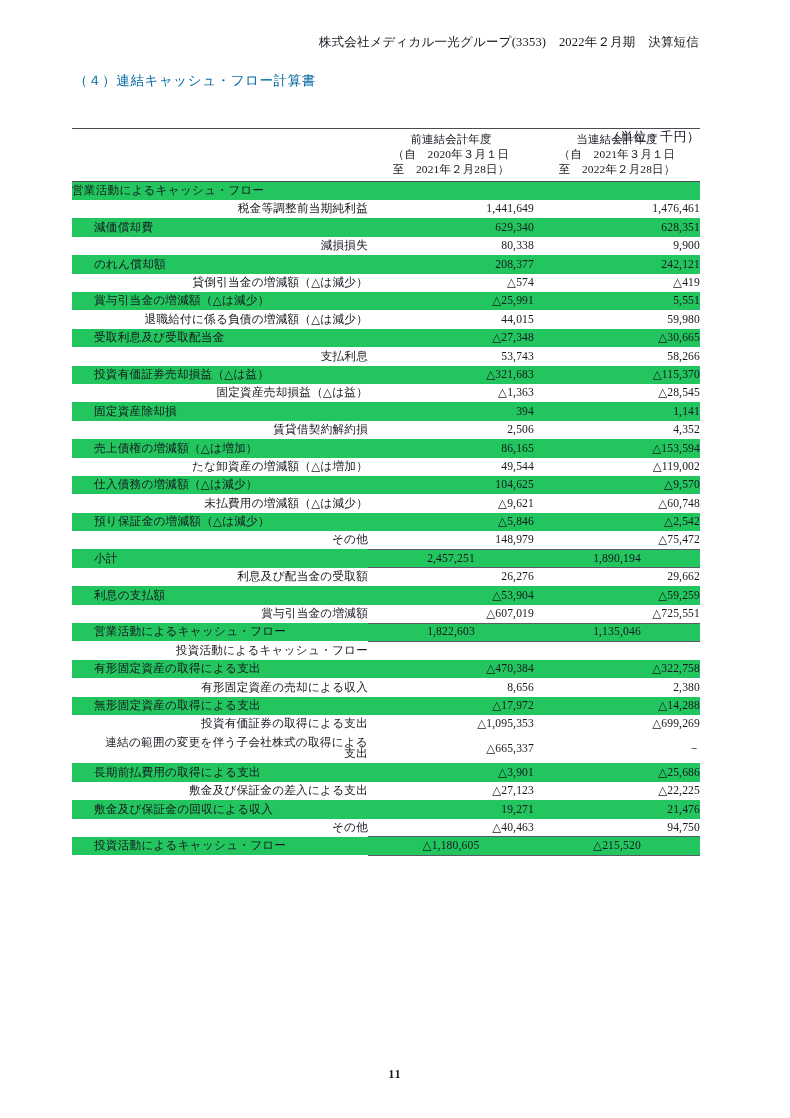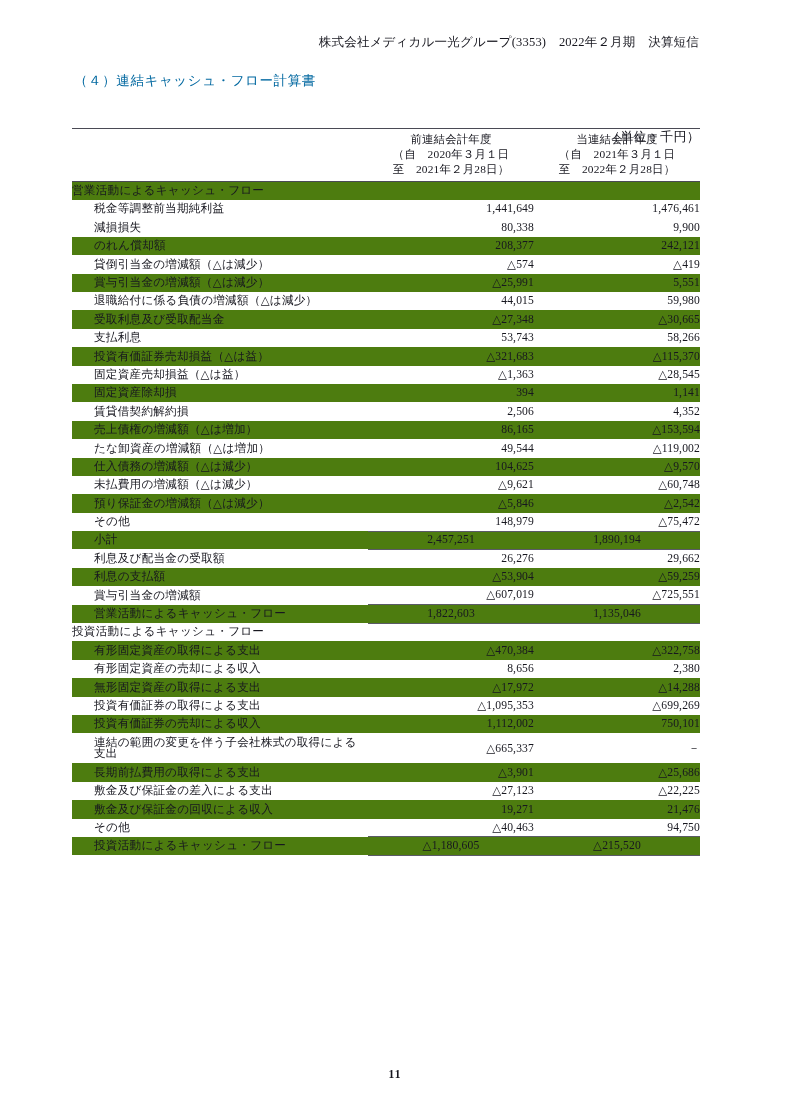--- a/index.html
+++ b/index.html
@@ -95,22 +95,22 @@
     font-size: 11.6px;
   }
   td.lbl.indent { padding-left: 22px; }
   td.num {
     text-align: right;
     padding-right: 9px;
     font-size: 11.6px;
     letter-spacing: 0.15px;
     white-space: nowrap;
   }
-  tr.shaded td { background: #4d7c0f; }
-  tr.plain td  { background: #ffffff; }
+  tr.shaded td { background: #22c55e; }
+  tr.plain td  { background: #ffffff; text-align: right; }
 
   
   tr.rule-top td.num { border-top: 1.1px solid #5a5a66; text-align: center; }
   tr.rule-bottom td.num { border-bottom: 1.1px solid #5a5a66; }
   tr.rule-close td.num { border-bottom: 1.6px solid #5a5a66; }
 
   .page-number {
     position: absolute;
     left: 0;
     right: 0;
@@ -159,20 +159,25 @@
           <tr class="row shaded">
             <td class="lbl">営業活動によるキャッシュ・フロー</td>
             <td class="num"></td>
             <td class="num"></td>
           </tr>
           <tr class="row plain">
             <td class="lbl indent">税金等調整前当期純利益</td>
             <td class="num">1,441,649</td>
             <td class="num">1,476,461</td>
           </tr>
+          <tr class="row shaded">
+            <td class="lbl indent">減価償却費</td>
+            <td class="num">629,340</td>
+            <td class="num">628,351</td>
+          </tr>
           <tr class="row plain">
             <td class="lbl indent">減損損失</td>
             <td class="num">80,338</td>
             <td class="num">9,900</td>
           </tr>
           <tr class="row shaded">
             <td class="lbl indent">のれん償却額</td>
             <td class="num">208,377</td>
             <td class="num">242,121</td>
           </tr>
@@ -294,25 +299,20 @@
           <tr class="row shaded">
             <td class="lbl indent">無形固定資産の取得による支出</td>
             <td class="num">△17,972</td>
             <td class="num">△14,288</td>
           </tr>
           <tr class="row plain">
             <td class="lbl indent">投資有価証券の取得による支出</td>
             <td class="num">△1,095,353</td>
             <td class="num">△699,269</td>
           </tr>
-          <tr class="row shaded">
-            <td class="lbl indent">投資有価証券の売却による収入</td>
-            <td class="num">1,112,002</td>
-            <td class="num">750,101</td>
-          </tr>
           <tr class="row plain tall">
             <td class="lbl indent">連結の範囲の変更を伴う子会社株式の取得による支出</td>
             <td class="num">△665,337</td>
             <td class="num">－</td>
           </tr>
           <tr class="row shaded">
             <td class="lbl indent">長期前払費用の取得による支出</td>
             <td class="num">△3,901</td>
             <td class="num">△25,686</td>
           </tr>

